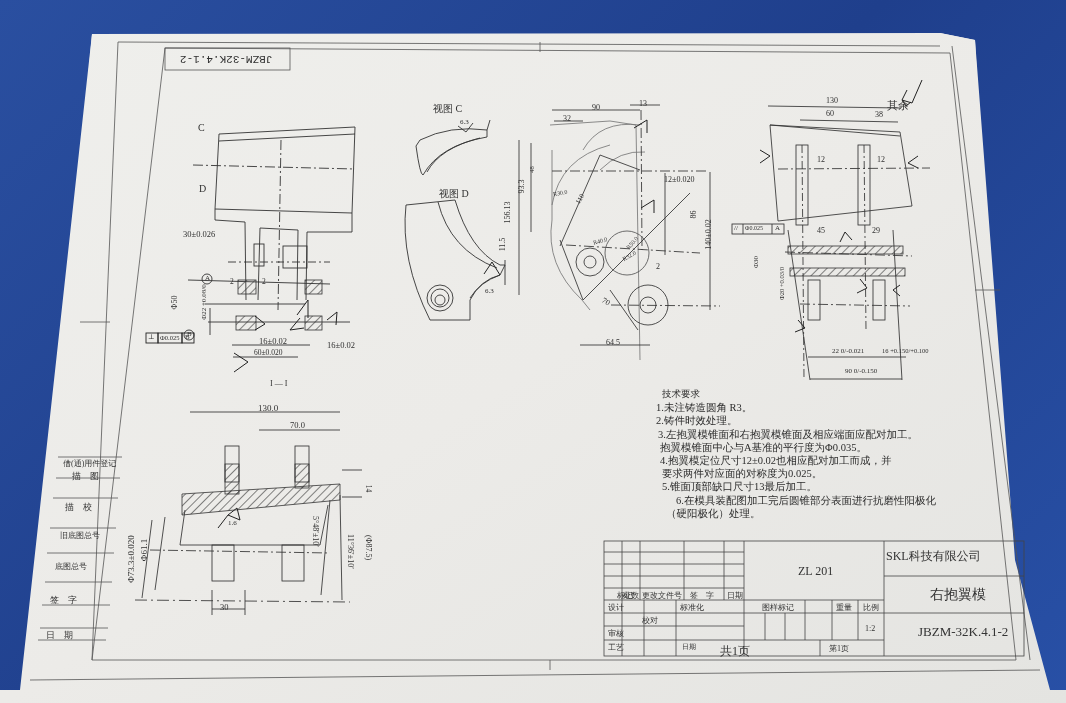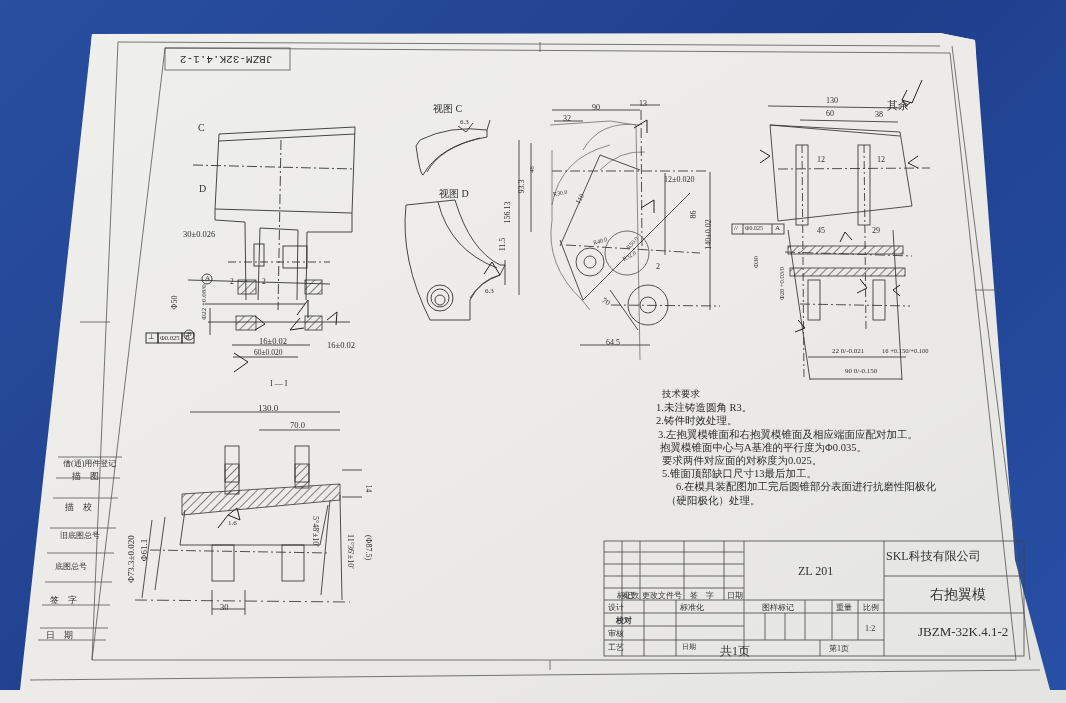--- a/index.html
+++ b/index.html
@@ -321,20 +321,21 @@
 <div class="txt" style="left:460px;top:118px;font-size:7px;">6.3</div>
 <div class="txt" style="left:485px;top:287px;font-size:7px;">6.3</div>
 
 
 <div class="notes">
   <div style="margin-left:6px;font-size:9.5px;">技术要求</div>
   <div>1.未注铸造圆角 R3。</div>
   <div>2.铸件时效处理。</div>
   <div style="margin-left:2px">3.左抱翼模锥面和右抱翼模锥面及相应端面应配对加工。</div>
   <div style="margin-left:4px">   抱翼模锥面中心与A基准的平行度为Φ0.035。</div>
+  <div style="margin-left:4px">4.抱翼模定位尺寸12±0.02也相应配对加工而成，并</div>
   <div style="margin-left:6px">   要求两件对应面的对称度为0.025。</div>
   <div style="margin-left:6px">5.锥面顶部缺口尺寸13最后加工。</div>
   <div style="margin-left:20px">6.在模具装配图加工完后圆锥部分表面进行抗磨性阳极化</div>
   <div style="margin-left:10px">   （硬阳极化）处理。</div>
 </div>
 
 
 <div class="tb" style="left:63px;top:458px;font-size:8px;">借(通)用件登记</div>
 <div class="tb" style="left:72px;top:470px;">描　图</div>
 <div class="tb" style="left:65px;top:501px;">描　校</div>
@@ -343,21 +344,21 @@
 <div class="tb" style="left:50px;top:594px;">签　字</div>
 <div class="tb" style="left:46px;top:629px;">日　期</div>
 
 
 <div class="tb" style="left:605px;top:590px;font-size:8px;padding-left:12px;">标记</div>
 <div class="tb" style="left:623px;top:590px;font-size:8px;">处数</div>
 <div class="tb" style="left:642px;top:590px;font-size:8px;">更改文件号</div>
 <div class="tb" style="left:690px;top:590px;font-size:8px;">签　字</div>
 <div class="tb" style="left:727px;top:590px;font-size:8px;">日期</div>
 <div class="tb" style="left:608px;top:602px;font-size:8px;">设计</div>
-<div class="tb" style="left:616px;top:615px;font-size:8px;font-weight:bold;">校对</div>
+<div class="tb" style="left:642px;top:615px;font-size:8px;">校对</div>
 <div class="tb" style="left:608px;top:628px;font-size:8px;">审核</div>
 <div class="tb" style="left:608px;top:642px;font-size:8px;">工艺</div>
 <div class="tb" style="left:680px;top:602px;font-size:8px;">标准化</div>
 <div class="tb" style="left:682px;top:642px;font-size:7px;">日期</div>
 <div class="tb" style="left:798px;top:564px;font-size:12px;">ZL 201</div>
 <div class="tb" style="left:762px;top:602px;font-size:8px;">图样标记</div>
 <div class="tb" style="left:836px;top:602px;font-size:8px;">重量</div>
 <div class="tb" style="left:863px;top:602px;font-size:8px;">比例</div>
 <div class="tb" style="left:865px;top:624px;font-size:8px;">1:2</div>
 <div class="tb" style="left:720px;top:643px;font-size:12px;">共1页</div>

